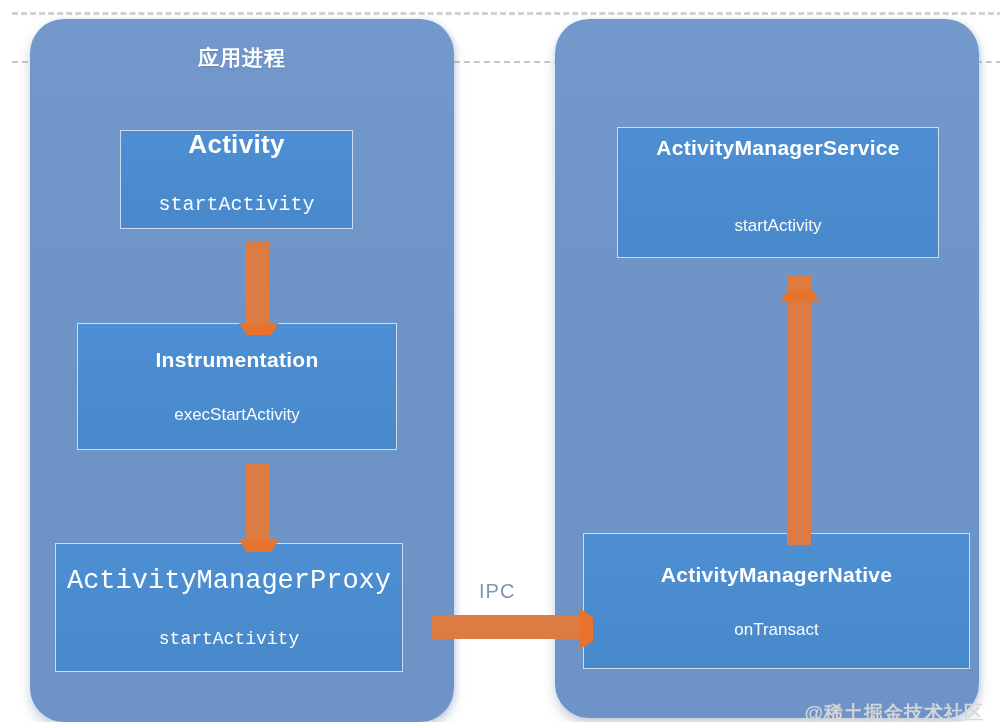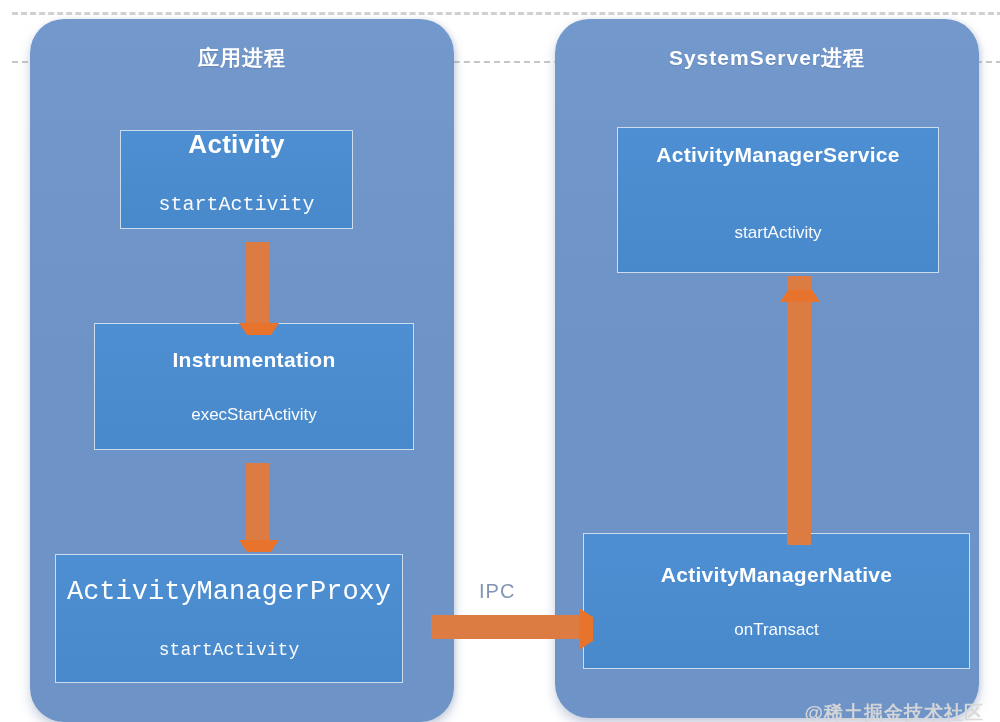--- a/index.html
+++ b/index.html
@@ -61,23 +61,23 @@
   .node.bias-up { padding-bottom: 26px; }
   .node-title { font-weight: bold; font-size: 21px; letter-spacing: .3px; }
   .node-title.big { font-size: 26px; }
   .node-title.mono { font-family: "Liberation Mono", monospace; font-weight: normal; font-size: 27px; letter-spacing: 0; }
   .node-sub { font-size: 17px; font-weight: normal; opacity: .97; }
   .node-sub.mono { font-family: "Liberation Mono", monospace; font-size: 20px; }
   .node-sub.mono.small { font-size: 18px; }
 
   
   .node.activity        { left: 90px;  top: 111px; width: 233px; height: 99px;  }
-  .node.instrumentation { left: 64px;  top: 304px; width: 320px; height: 127px; }
-  .node.amproxy         { left: 25px;  top: 535px; width: 348px; height: 129px; }
-  .node.ams             { left: 62px;  top: 108px; width: 322px; height: 146px; gap: 32px; }
+  .node.instrumentation { left: 47px;  top: 304px; width: 320px; height: 127px; }
+  .node.amproxy         { left: 25px;  top: 524px; width: 348px; height: 129px; }
+  .node.ams             { left: 62px;  top: 108px; width: 322px; height: 131px; gap: 32px; }
   .node.amn             { left: 28px;  top: 514px; width: 387px; height: 136px; }
 
   
   .edge { position: absolute; z-index: 3; }
   .edge .line-v { position: absolute; width: 3px; background: var(--arrow); }
   .edge .line-h { position: absolute; height: 4px; background: var(--arrow); }
   .head { position: absolute; width: 0; height: 0; }
   .head.down  { border-left: 8px solid transparent; border-right: 8px solid transparent; border-top: 12px solid var(--arrowhead); }
   .head.up    { border-left: 8px solid transparent; border-right: 8px solid transparent; border-bottom: 12px solid var(--arrowhead); }
   .head.rightward { border-top: 9px solid transparent; border-bottom: 9px solid transparent; border-left: 14px solid var(--arrowhead); }
@@ -125,21 +125,20 @@
     <div class="node-sub">execStartActivity</div>
   </div>
 
   <div class="node amproxy">
     <div class="node-title mono">ActivityManagerProxy</div>
     <div class="node-sub mono small">startActivity</div>
   </div>
 </section>
 
 <section class="process right">
-  <h2 class="process-title">SystemServer进程</h2>
 
   <div class="node ams bias-up">
     <div class="node-title">ActivityManagerService</div>
     <div class="node-sub">startActivity</div>
   </div>
 
   <div class="node amn">
     <div class="node-title">ActivityManagerNative</div>
     <div class="node-sub">onTransact</div>
   </div>

